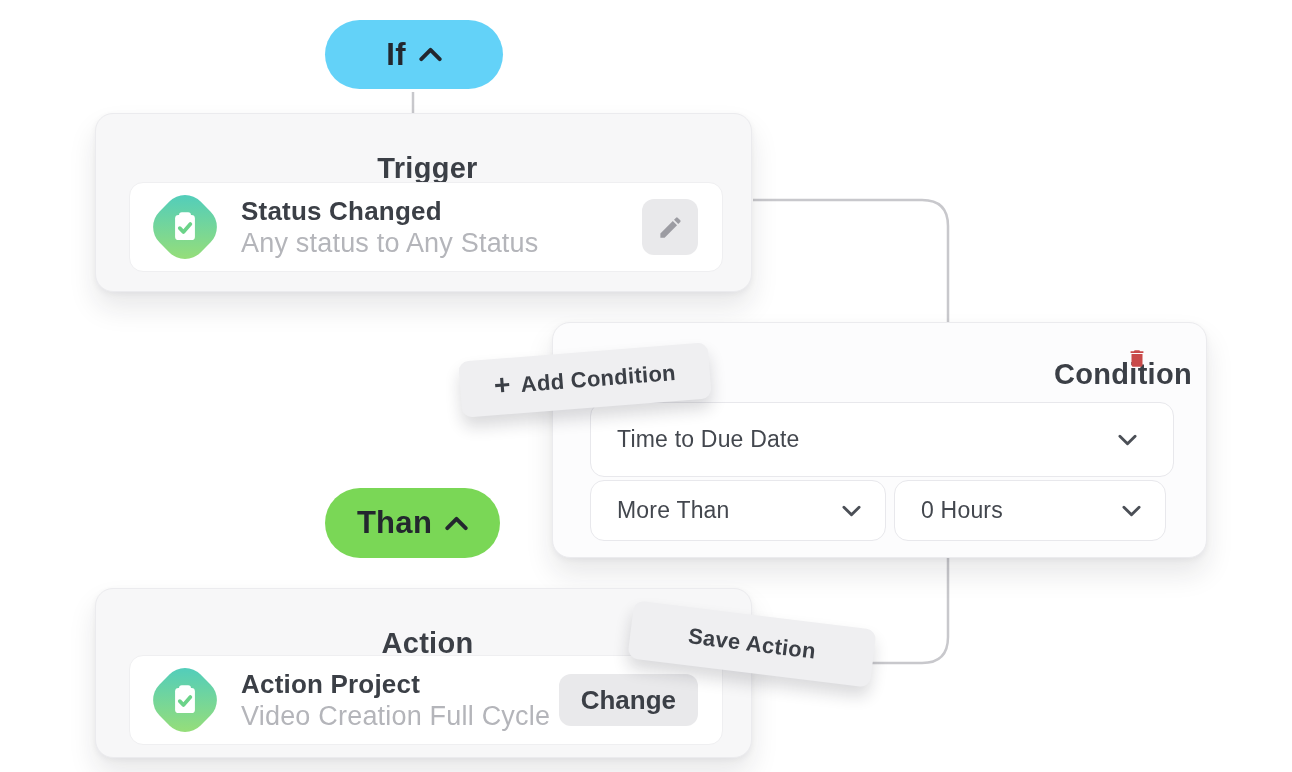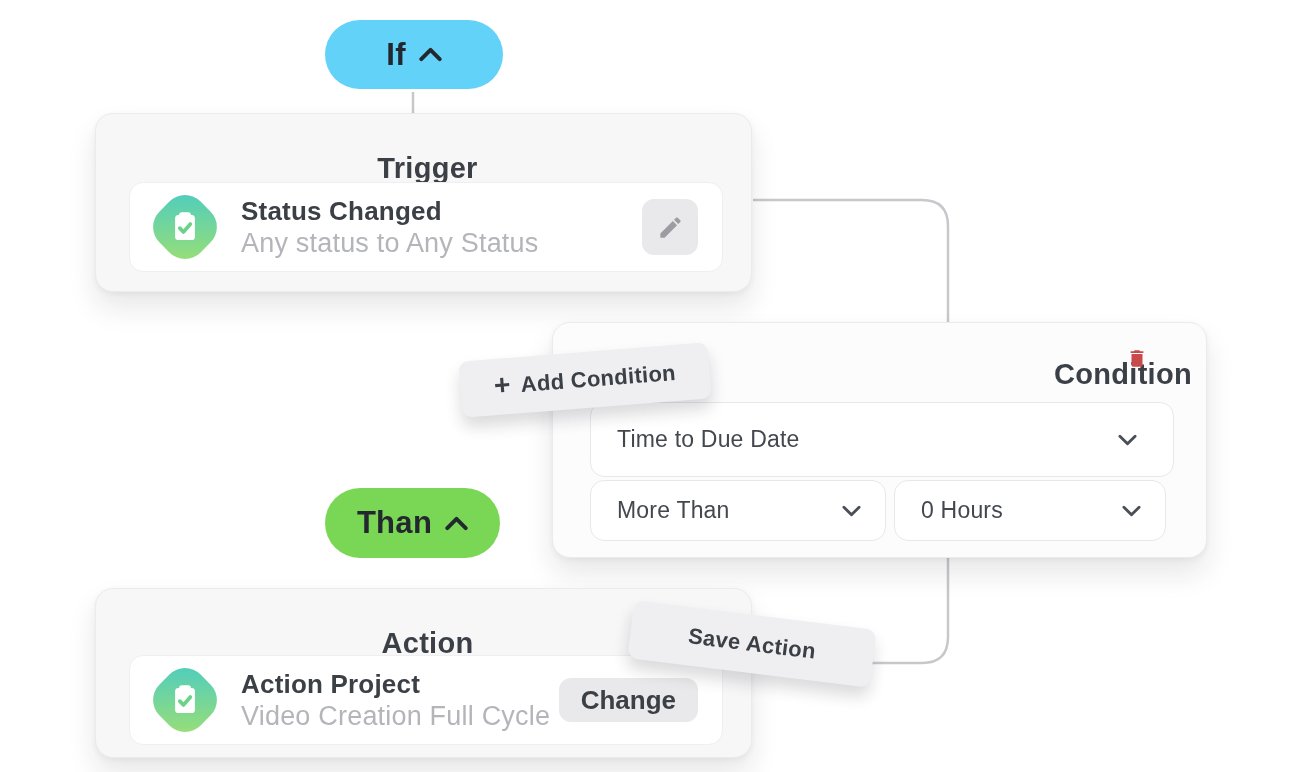--- a/index.html
+++ b/index.html
@@ -38,21 +38,21 @@
   .action-card .row{top:66px;}
   .blob{width:58px;height:58px;border-radius:38%;transform:rotate(45deg);flex:0 0 auto;
         background:linear-gradient(135deg,var(--icon-grad-start),var(--icon-grad-end));
         display:flex;align-items:center;justify-content:center;}
   .blob svg{transform:rotate(-45deg);}
   .row-texts{margin-left:27px;flex:1;display:flex;flex-direction:column;gap:1px;min-width:0;}
   .item-title{font-size:26px;font-weight:700;color:var(--title-text);letter-spacing:.2px;}
   .item-sub{font-size:27px;font-weight:400;color:var(--muted-text);letter-spacing:.2px;}
   .sq-btn{width:56px;height:56px;border:none;border-radius:12px;background:var(--gray-button-bg);
         display:flex;align-items:center;justify-content:center;cursor:pointer;flex:0 0 auto;}
-  .change-btn{height:44px;padding:0 22px;border:none;border-radius:12px;background:var(--gray-button-bg);
+  .change-btn{height:52px;padding:0 22px;border:none;border-radius:12px;background:var(--gray-button-bg);
         font-family:inherit;font-size:26px;font-weight:700;color:var(--title-text);cursor:pointer;flex:0 0 auto;}
 
   
   .trash-btn{position:absolute;top:18px;right:52px;width:34px;height:34px;border:none;background:transparent;
         display:flex;align-items:center;justify-content:center;cursor:pointer;}
   .dropdown{position:absolute;display:flex;align-items:center;justify-content:space-between;
         background:var(--row-bg);border:1.5px solid var(--dropdown-border);border-radius:14px;
         padding:0 24px 0 26px;cursor:pointer;}
   .dd-field{left:37px;top:67px;width:584px;height:75px;padding-right:36px;margin-top:12px;}
   .dd-operator{left:37px;top:157px;width:296px;height:61px;}

